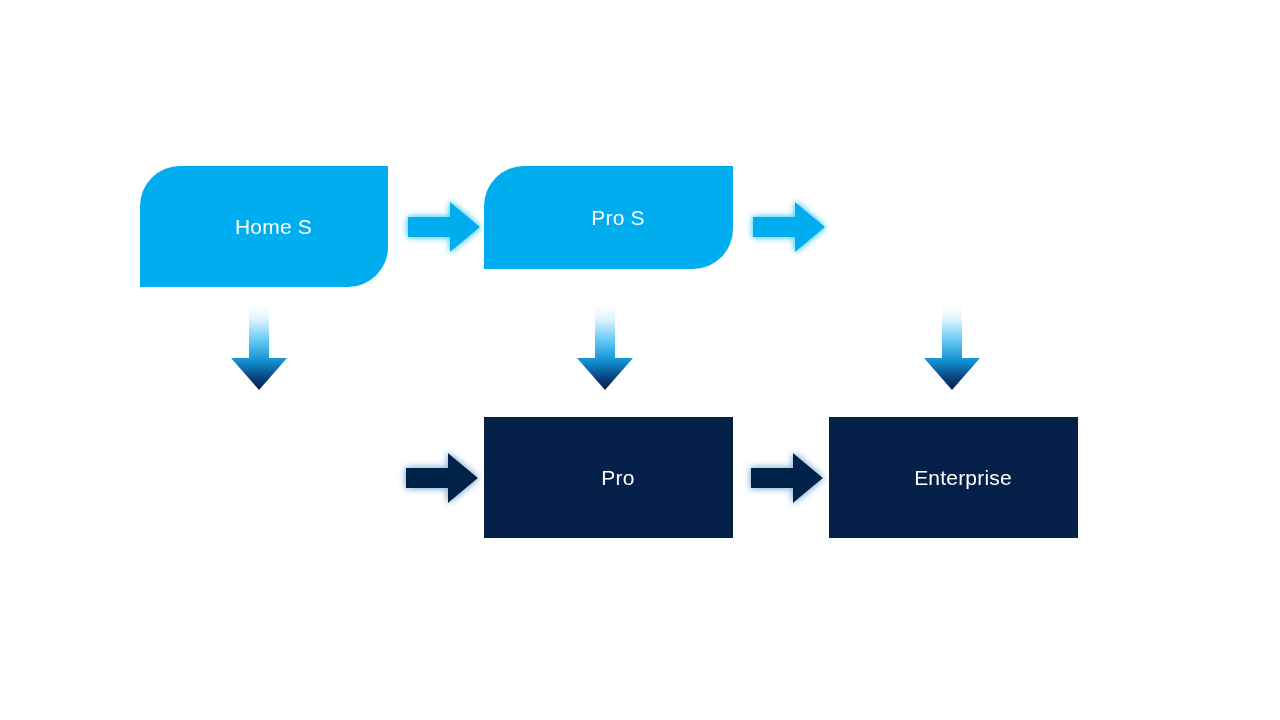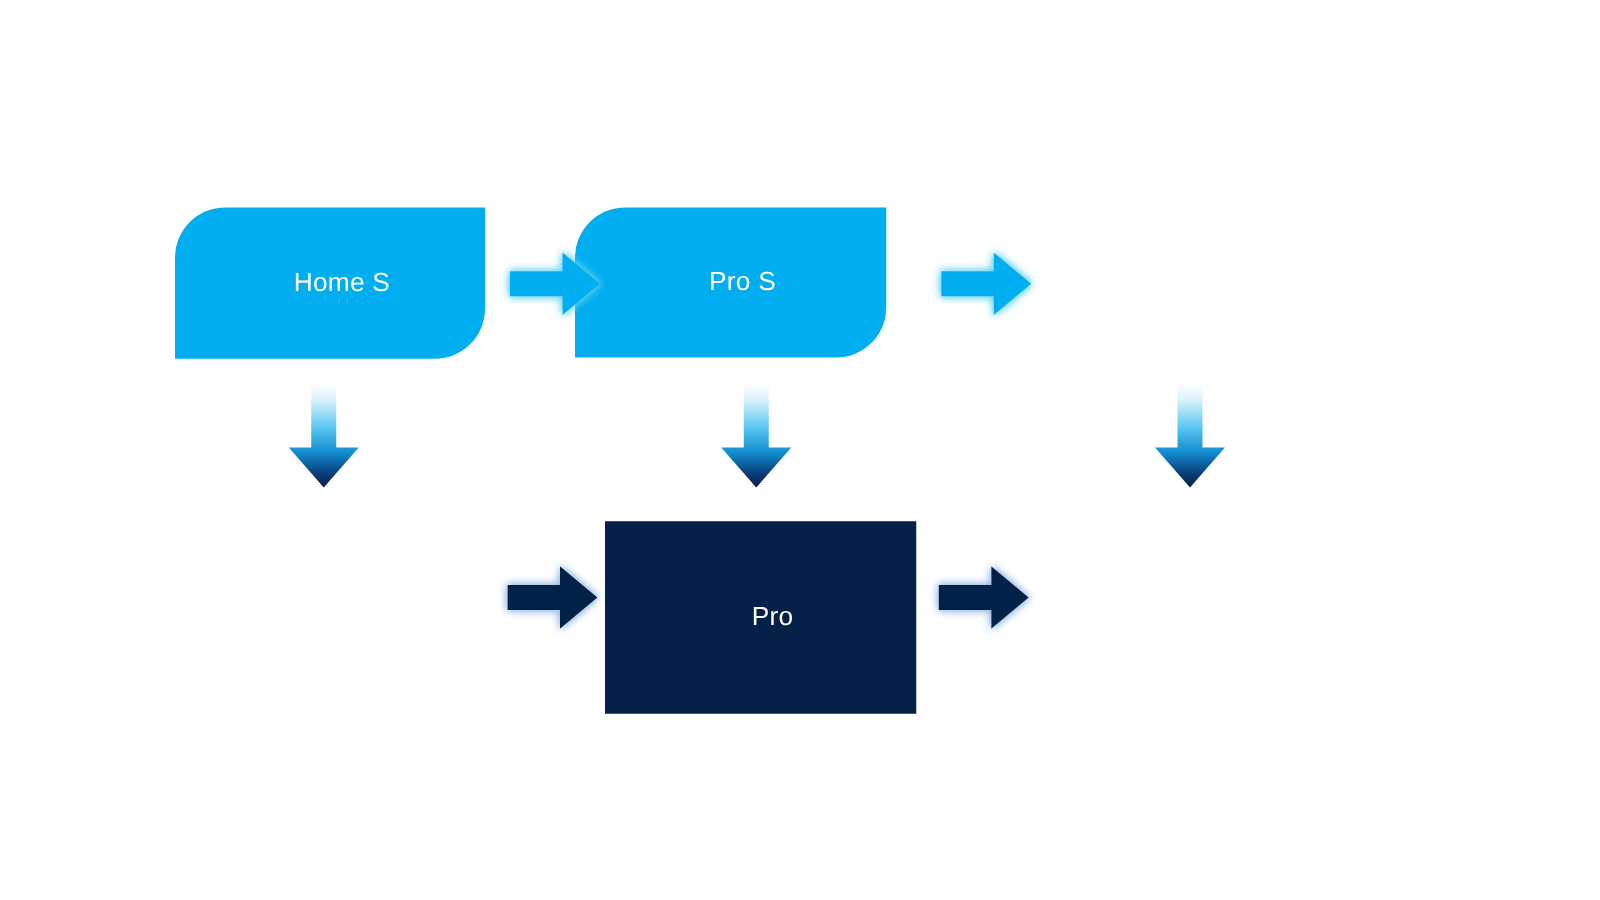--- a/index.html
+++ b/index.html
@@ -75,21 +75,21 @@
 </style>
 </head>
 <body>
 
 <div id="canvas">
 
   <div class="node node-top" style="left:140px; top:166px; width:248px; height:121px;">
     <span class="node-label">Home S</span>
   </div>
 
-  <div class="node node-top" style="left:460px; top:166px; width:249px; height:120px;">
+  <div class="node node-top" style="left:484px; top:166px; width:249px; height:103px;">
     <span class="node-label">Pro S</span>
   </div>
 
 
   <div class="arrow-h" style="left:406px; top:199px;">
     <svg viewBox="0 0 76 56" xmlns="http://www.w3.org/2000/svg">
       <defs>
         <filter id="glow-cyan-1" x="-55%" y="-55%" width="210%" height="210%">
           <feGaussianBlur stdDeviation="3.2" result="b"></feGaussianBlur>
           <feFlood flood-color="#5fd2f7" flood-opacity="0.95" result="c"></feFlood>
@@ -165,24 +165,27 @@
           <stop offset="66%" stop-color="#118ed0"></stop>
           <stop offset="88%" stop-color="#0a3a74"></stop>
           <stop offset="100%" stop-color="#04204a"></stop>
         </linearGradient>
       </defs>
       <polygon points="21,0 41,0 41,52 59,52 31,84 3,52 21,52" fill="url(#vgrad3)"></polygon>
     </svg>
   </div>
 
 
-  <div class="node node-bottom" style="left:484px; top:417px; width:249px; height:154px;">
+  <div class="node node-bottom" style="left:484px; top:417px; width:249px; height:121px;">
     <span class="node-label">Pro</span>
   </div>
 
+  <div class="node node-bottom" style="left:829px; top:417px; width:249px; height:121px;">
+    <span class="node-label">Enterprise</span>
+  </div>
 
   <div class="arrow-h" style="left:404px; top:450px;">
     <svg viewBox="0 0 76 56" xmlns="http://www.w3.org/2000/svg">
       <defs>
         <filter id="glow-navy-1" x="-55%" y="-55%" width="210%" height="210%">
           <feGaussianBlur stdDeviation="3.6" result="b"></feGaussianBlur>
           <feFlood flood-color="#8ab4dd" flood-opacity="0.85" result="c"></feFlood>
           <feComposite in="c" in2="b" operator="in" result="g"></feComposite>
           <feMerge>
             <feMergeNode in="g"></feMergeNode>

